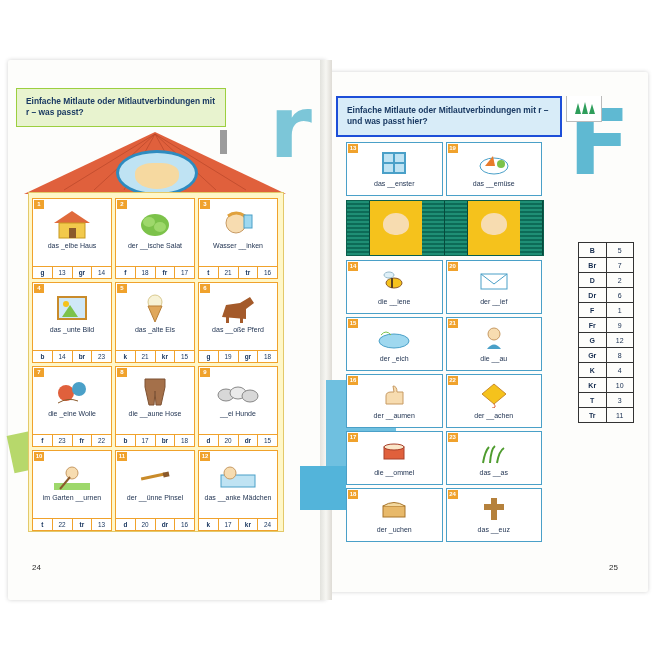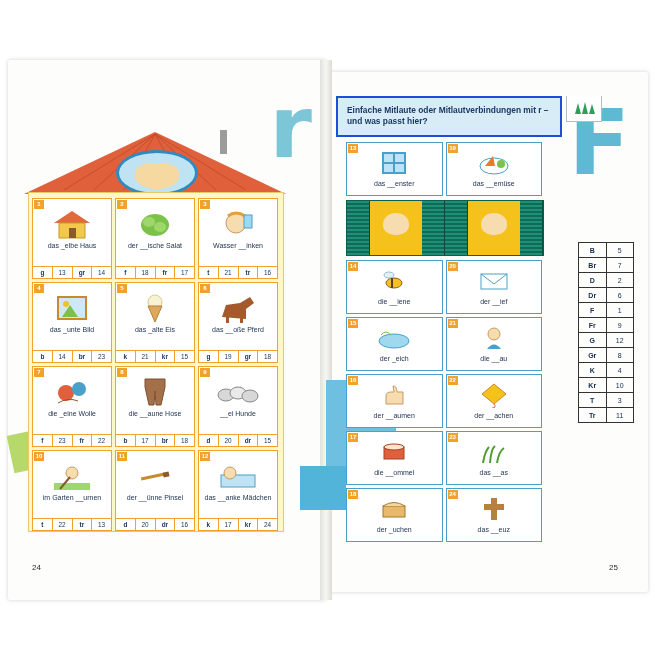--- a/index.html
+++ b/index.html
@@ -188,20 +188,21 @@
   <div id="gutter"></div>
 
   <div class="deco" id="deco-green1"></div>
   <div class="deco" id="deco-blue1"></div>
   <div class="deco" id="deco-blue2"></div>
 
   <div class="page" id="page-left">
 
     <div class="bigletter" id="letter-r">r</div>
 
+    <div class="headbox">Einfache Mitlaute oder Mitlautverbindungen mit r – was passt?</div>
 
     <div id="house">
       <div id="chimney"></div>
       <div id="roof"></div>
       <svg id="roof-lines" viewBox="0 0 262 62">
         <g stroke="#b8462a" stroke-width="0.7">
           <line x1="131" y1="2" x2="40" y2="58"></line>
           <line x1="131" y1="2" x2="70" y2="58"></line>
           <line x1="131" y1="2" x2="100" y2="58"></line>
           <line x1="131" y1="2" x2="162" y2="58"></line>

